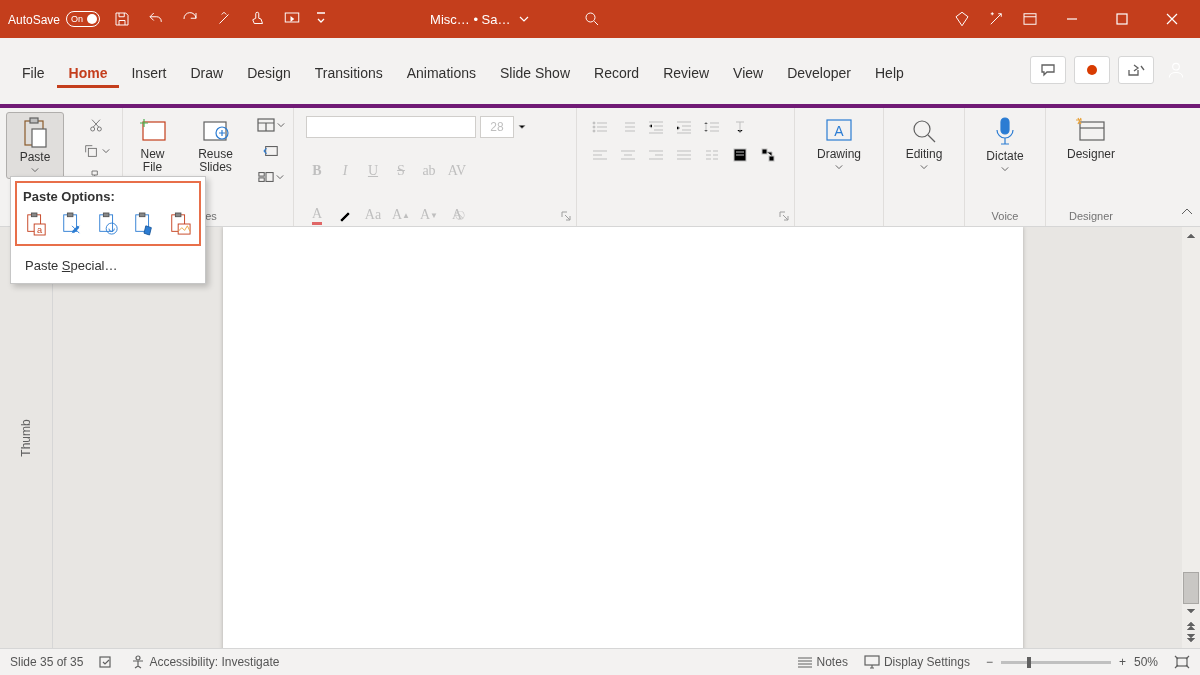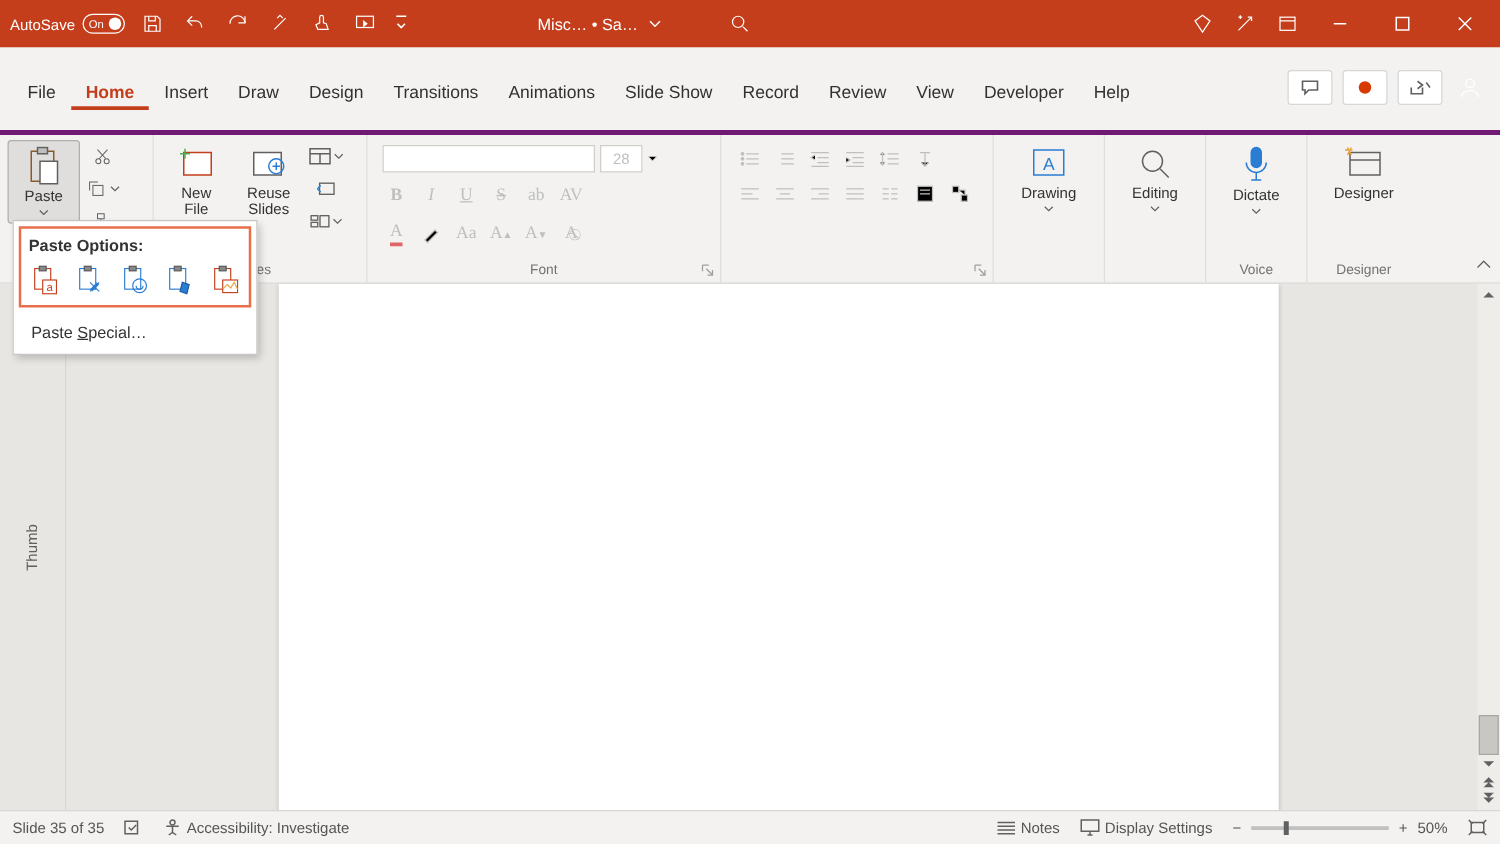--- a/index.html
+++ b/index.html
@@ -22,21 +22,21 @@
 .tab{padding:8px 12px 7px;font-size:14px;cursor:pointer;color:#323130}
 .tab.file{font-weight:400}
 .tab.active{color:#c43e1c;border-bottom:3px solid #c43e1c;font-weight:600;padding-bottom:4px}
 .tabs-right{margin-left:auto;display:flex;align-items:center;gap:8px;padding-bottom:4px}
 .sq-btn{width:34px;height:26px;border:1px solid #d6d6d6;border-radius:3px;background:#fff;display:flex;align-items:center;justify-content:center;cursor:pointer}
 .sq-btn svg{stroke:#606060;fill:none;stroke-width:1.3}
 .sq-btn.rec svg circle{fill:#d83b01;stroke:none}
 
 .ribbon{height:118px;background:#f3f2f1;display:flex;border-bottom:1px solid #d6d6d6;position:relative}
 .group{display:flex;flex-direction:column;padding:4px 6px 2px;border-right:1px solid #e0dedc}
-.group-body{flex:1;display:flex;align-items:flex-start;gap:2px}
+.group-body{flex:1;display:flex;align-items:flex-start;gap:16px}
 .group-label{font-size:11px;color:#737373;text-align:center;padding:3px 0 2px}
 .big-btn{display:flex;flex-direction:column;align-items:center;justify-content:flex-start;width:52px;padding:4px 2px;cursor:pointer;border-radius:3px;gap:2px}
 .big-btn .lbl{font-size:12px;text-align:center;line-height:13px}
 .big-btn svg{stroke:#606060;fill:none;stroke-width:1.2}
 .small-col{display:flex;flex-direction:column;gap:4px;padding:2px}
 .small-btn{width:28px;height:22px;display:flex;align-items:center;justify-content:center;cursor:pointer;border-radius:3px;gap:2px}
 .small-btn svg{stroke:#606060;fill:none;stroke-width:1.2}
 .chev{width:8px;height:8px}
 
 .big-btn.paste{background:#e0dedc;border:1px solid #b0aeac}

